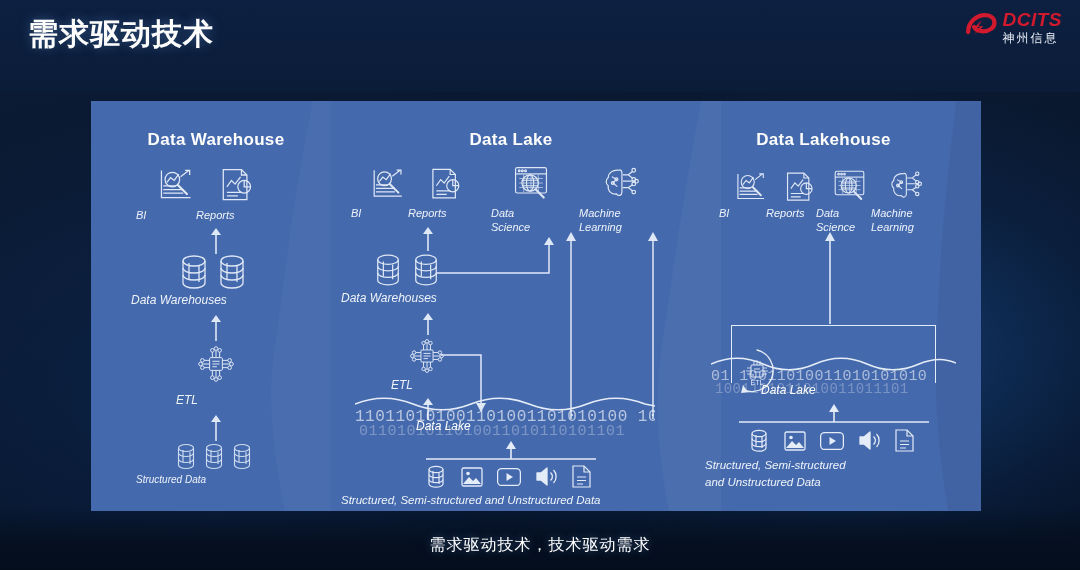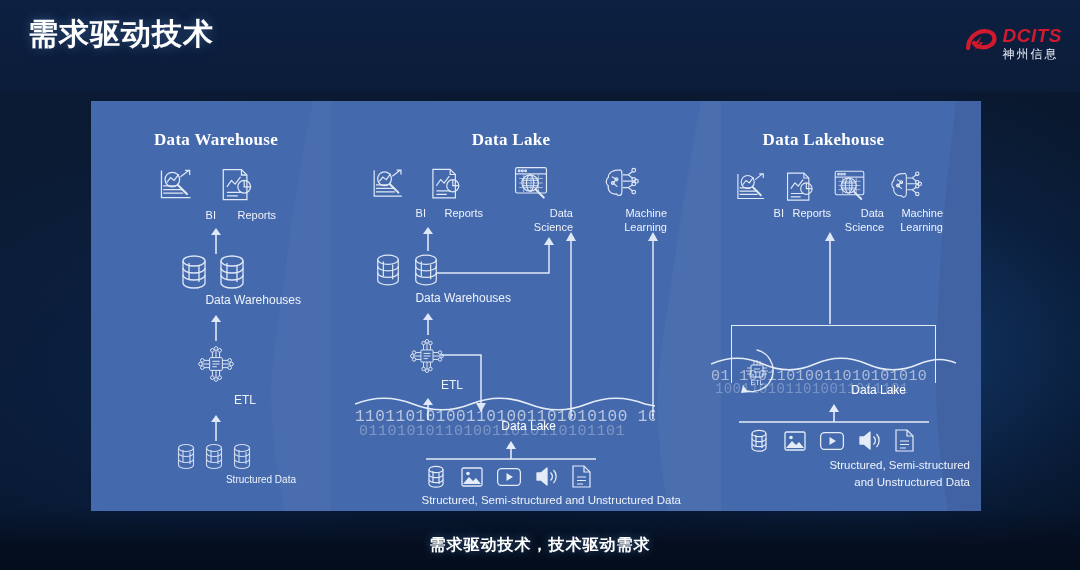--- a/index.html
+++ b/index.html
@@ -26,21 +26,21 @@
   }
 
   
   .page-title {
     position:absolute; left:28px; top:14px;
     font-size:30px; font-weight:bold; color:#ffffff;
     letter-spacing:1px;
     text-shadow:0 0 12px rgba(120,180,255,0.35);
   }
   .logo {
-    position:absolute; right:18px; top:26px;
+    position:absolute; right:18px; top:10px;
     display:flex; align-items:center; gap:6px;
   }
   .logo-mark { width:34px; height:34px; }
   .logo-text { display:flex; flex-direction:column; line-height:1; }
   .logo-en {
     font-size:19px; font-weight:bold; font-style:italic;
     color:#d11a2d; letter-spacing:0.5px;
   }
   .logo-cn {
     font-size:12px; color:#e8eef7; letter-spacing:2px; margin-top:3px;
@@ -59,34 +59,34 @@
   }
   .col {
     position:absolute; top:0; bottom:0;
     color:#ffffff;
   }
   .col-title {
     position:absolute; left:0; right:0;
     text-align:center;
     font-size:17px; font-weight:bold; color:#ffffff;
     letter-spacing:0.3px;
-    font-family:Liberation Serif, serif;
   }
   .lbl {
-    position:absolute; text-align:right;
+    position:absolute; text-align:left;
     font-size:11px; color:#eef3fb; line-height:1.25;
     white-space:pre-line;
+    font-style:italic;
   }
   .ico { position:absolute; }
   .ico svg { display:block; }
 
   .caption {
     position:absolute; left:0; right:0; bottom:14px;
     text-align:center;
-    font-size:16px; font-weight:bold; color:#ffffff;
+    font-size:16px; font-weight:normal; color:#ffffff;
     letter-spacing:1px;
     text-shadow:0 0 10px rgba(120,180,255,0.4);
   }
 </style>
 </head>
 <body>
 
 <div class="bg"></div>
 <div class="bg-stripe"></div>
 <div class="bg-bottom"></div>

